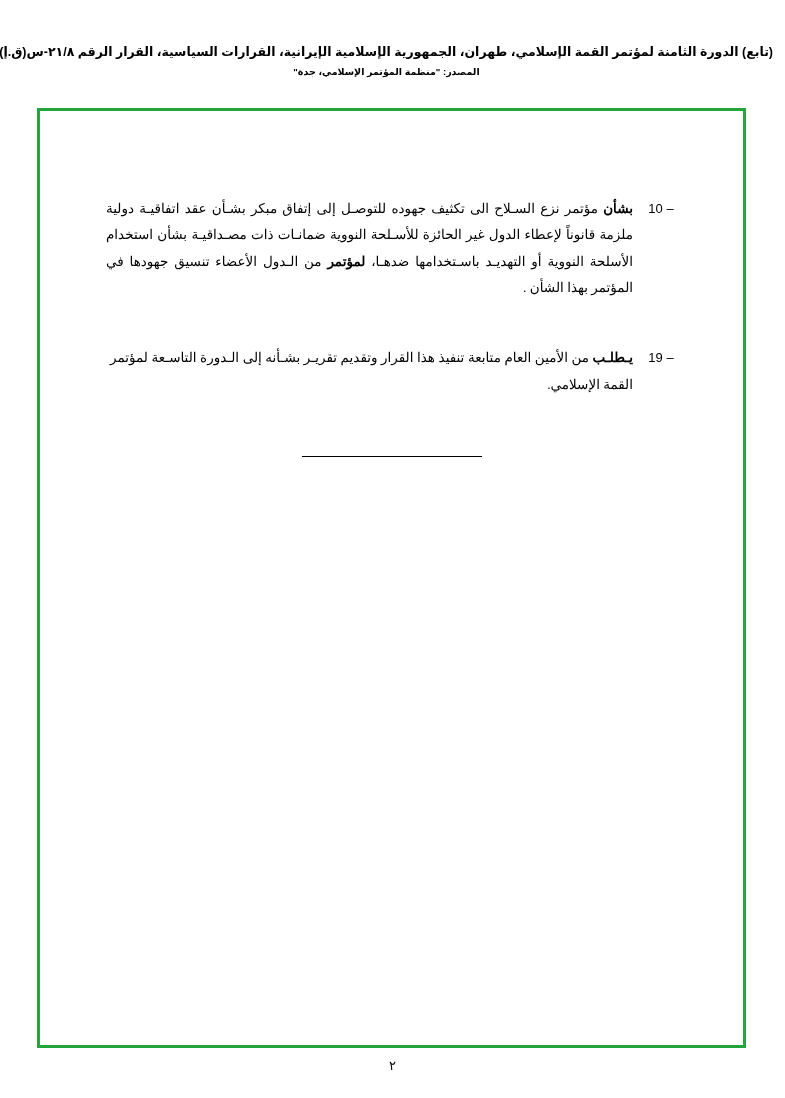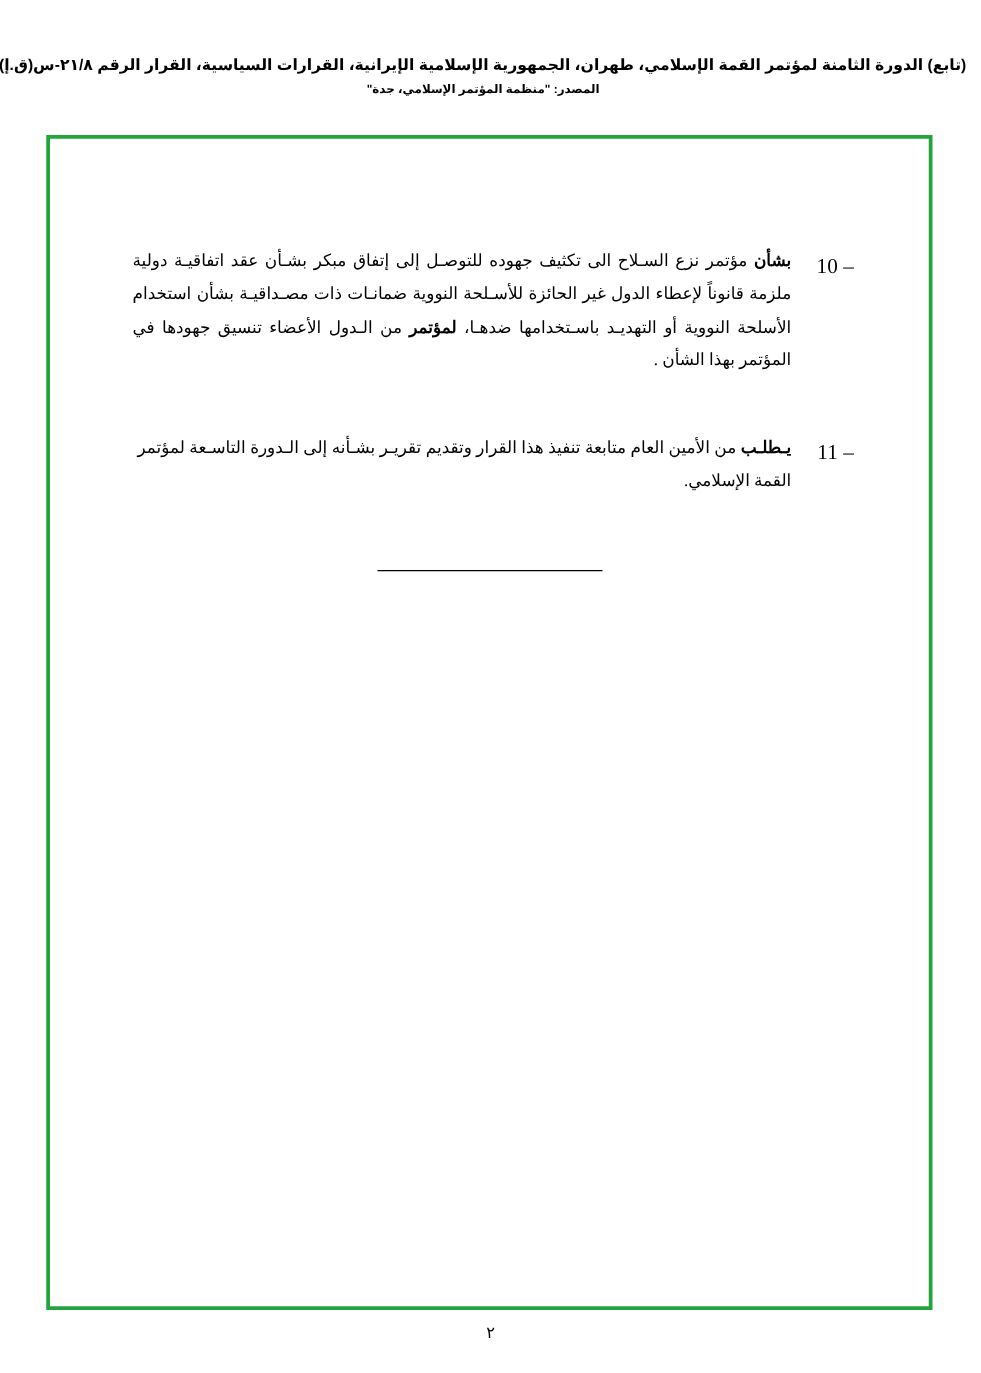--- a/index.html
+++ b/index.html
@@ -65,24 +65,24 @@
 
   .clause {
     display: flex;
     flex-direction: row;
     align-items: flex-start;
     margin-bottom: 34px;
   }
   .clause-marker {
     flex: 0 0 auto;
     width: 44px;
-    text-align: right;
+    text-align: center;
     padding-left: 6px;
-    font-family: Liberation Serif, serif;
-    font-size: 17px;
+    font-family: Liberation Sans, sans-serif;
+    font-size: 13px;
     color: #000000;
     line-height: 1.95;
     white-space: nowrap;
     direction: ltr;
   }
   .clause-text {
     flex: 1 1 auto;
     font-family: "Liberation Serif", "DejaVu Serif", serif;
     font-size: 13.5px;
     color: #000000;
@@ -142,21 +142,21 @@
           <span>10</span>
           <span>–</span>
         </div>
         <div class="clause-text">
           <span class="lead">بشأن</span><span> مؤتمر نزع السـلاح الى تكثيف جهوده للتوصـل إلى إتفاق مبكر بشـأن عقد اتفاقيـة دولية ملزمة قانوناً لإعطاء الدول غير الحائزة للأسـلحة النووية ضمانـات ذات مصـداقيـة بشأن استخدام الأسلحة النووية أو التهديـد باسـتخدامها ضدهـا، </span><span class="lead">لمؤتمر</span><span> من الـدول الأعضاء تنسيق جهودها في المؤتمر بهذا الشأن .</span>
         </div>
       </div>
 
       <div class="clause c11">
         <div class="clause-marker">
-          <span>11</span>
+          <span>19</span>
           <span>–</span>
         </div>
         <div class="clause-text">
           <span class="lead">يـطلـب</span><span> من الأمين العام متابعة تنفيذ هذا القرار وتقديم تقريـر بشـأنه إلى الـدورة التاسـعة لمؤتمر القمة الإسلامي.</span>
         </div>
       </div>
 
       <div class="divider-wrap">
         <div class="divider"></div>
       </div>

